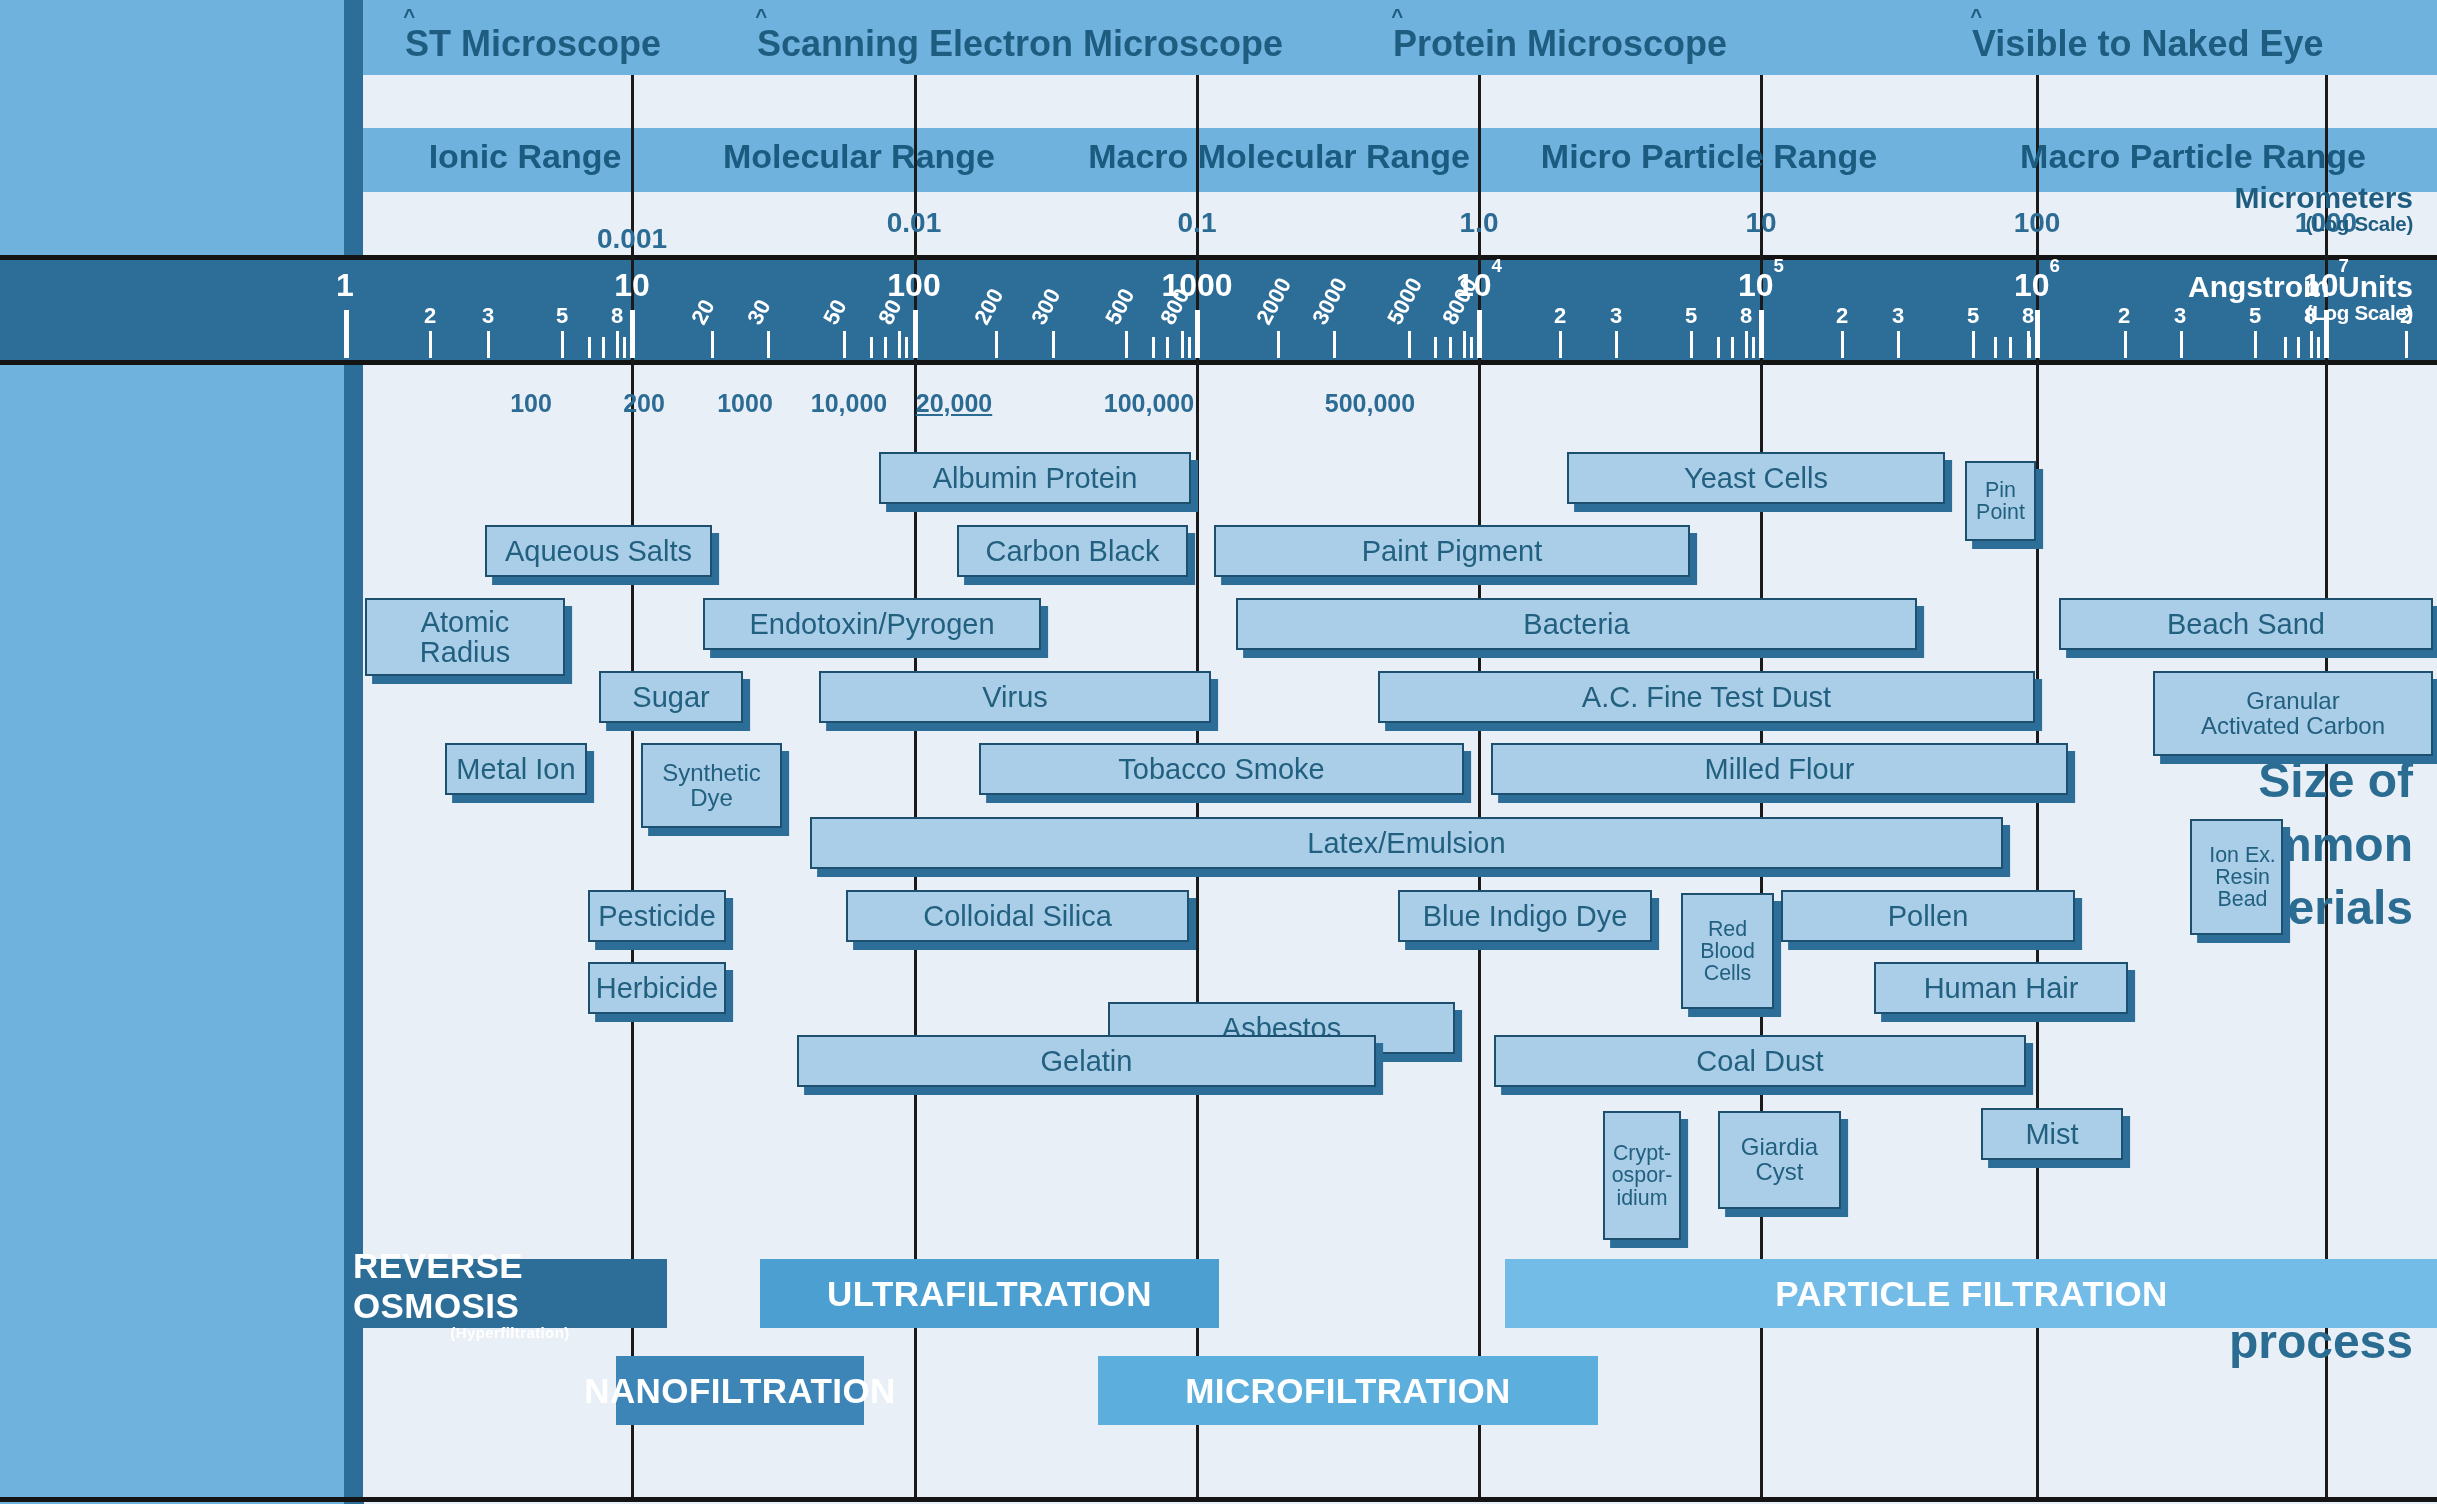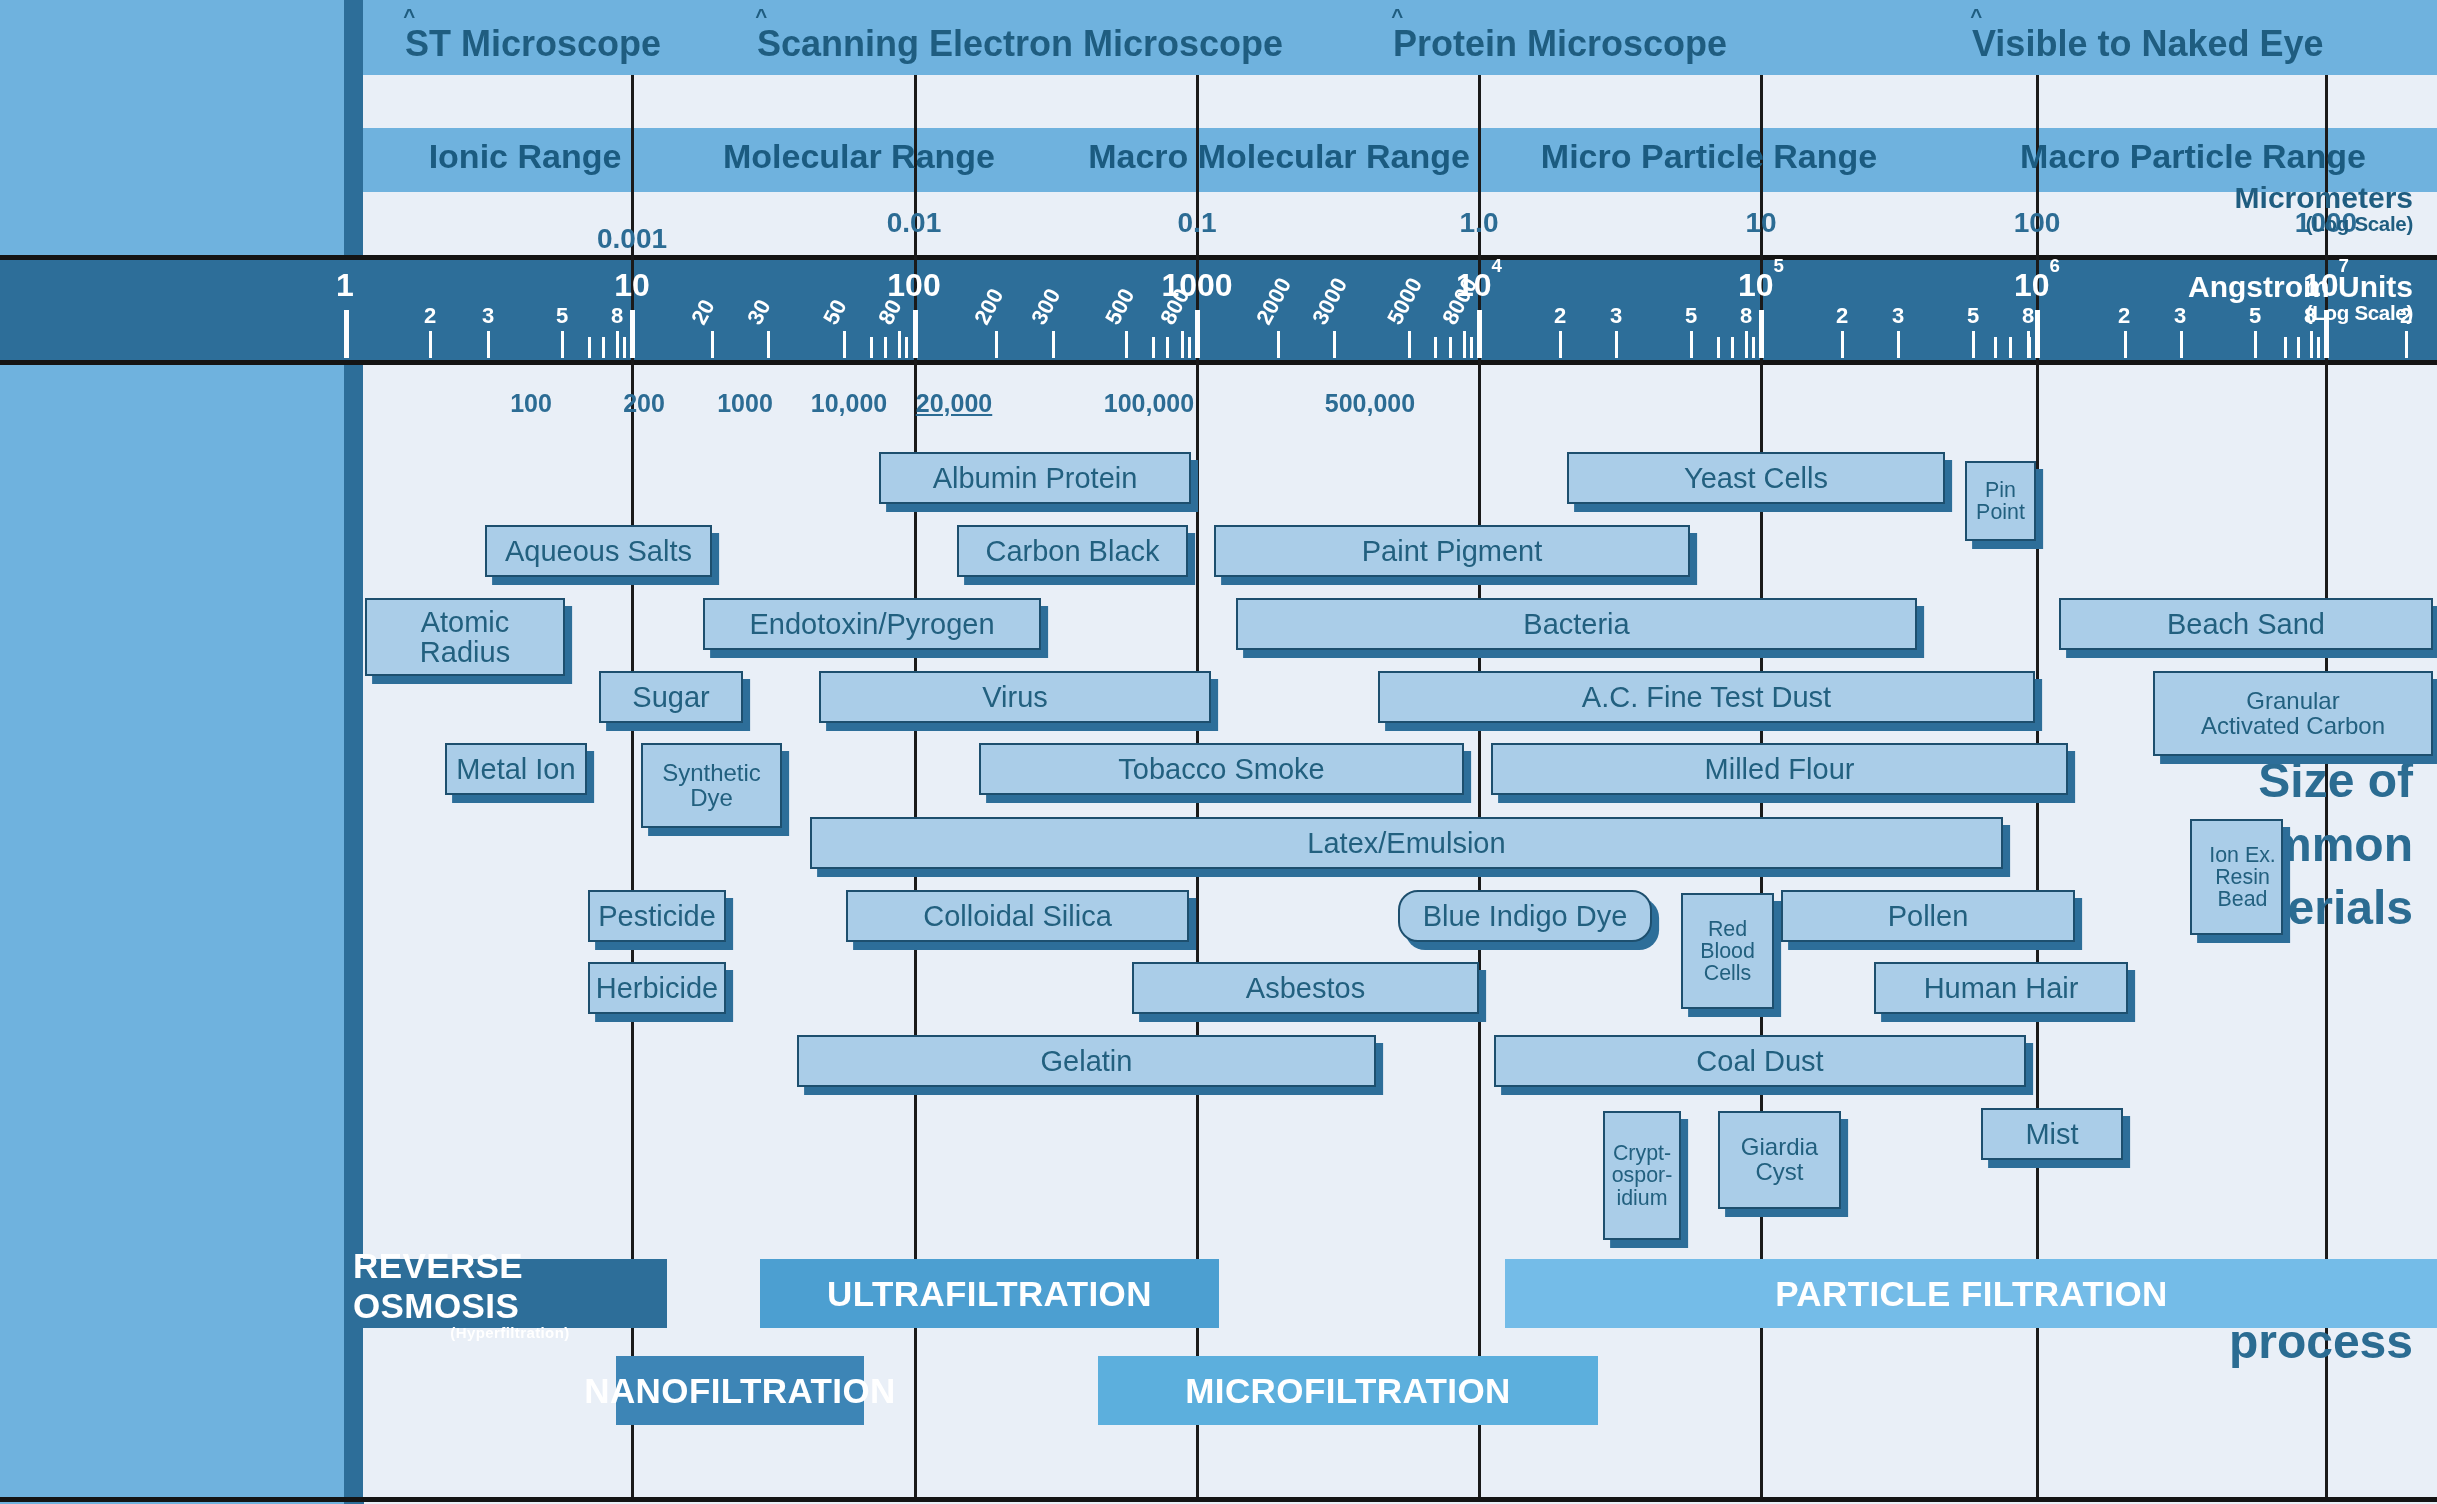--- a/index.html
+++ b/index.html
@@ -309,37 +309,37 @@
           <div>Resin</div>
           <div>Bead</div>
         </div>
       </div>
       <div class="matbar" style="left: 588px; top: 890px; width: 138px; height: 52px;">
         <div>Pesticide</div>
       </div>
       <div class="matbar" style="left: 846px; top: 890px; width: 343px; height: 52px;">
         <div>Colloidal Silica</div>
       </div>
-      <div class="matbar" style="left: 1398px; top: 890px; width: 254px; height: 52px; border-radius: 20px;">
+      <div class="matbar" style="left: 1398px; top: 890px; width: 254px; height: 52px;">
         <div>Blue Indigo Dye</div>
       </div>
       <div class="matbar xs" style="left: 1681px; top: 893px; width: 93px; height: 116px;">
         <div>
           <div>Red</div>
           <div>Blood</div>
           <div>Cells</div>
         </div>
       </div>
       <div class="matbar" style="left: 1781px; top: 890px; width: 294px; height: 52px;">
         <div>Pollen</div>
       </div>
       <div class="matbar" style="left: 588px; top: 962px; width: 138px; height: 52px;">
         <div>Herbicide</div>
       </div>
-      <div class="matbar" style="left: 1108px; top: 962px; width: 347px; height: 52px; margin-left: 24px;">
+      <div class="matbar" style="left: 1108px; top: 1002px; width: 347px; height: 52px;">
         <div>Asbestos</div>
       </div>
       <div class="matbar" style="left: 1874px; top: 962px; width: 254px; height: 52px;">
         <div>Human Hair</div>
       </div>
       <div class="matbar" style="left: 797px; top: 1035px; width: 579px; height: 52px;">
         <div>Gelatin</div>
       </div>
       <div class="matbar" style="left: 1494px; top: 1035px; width: 532px; height: 52px;">
         <div>Coal Dust</div>

